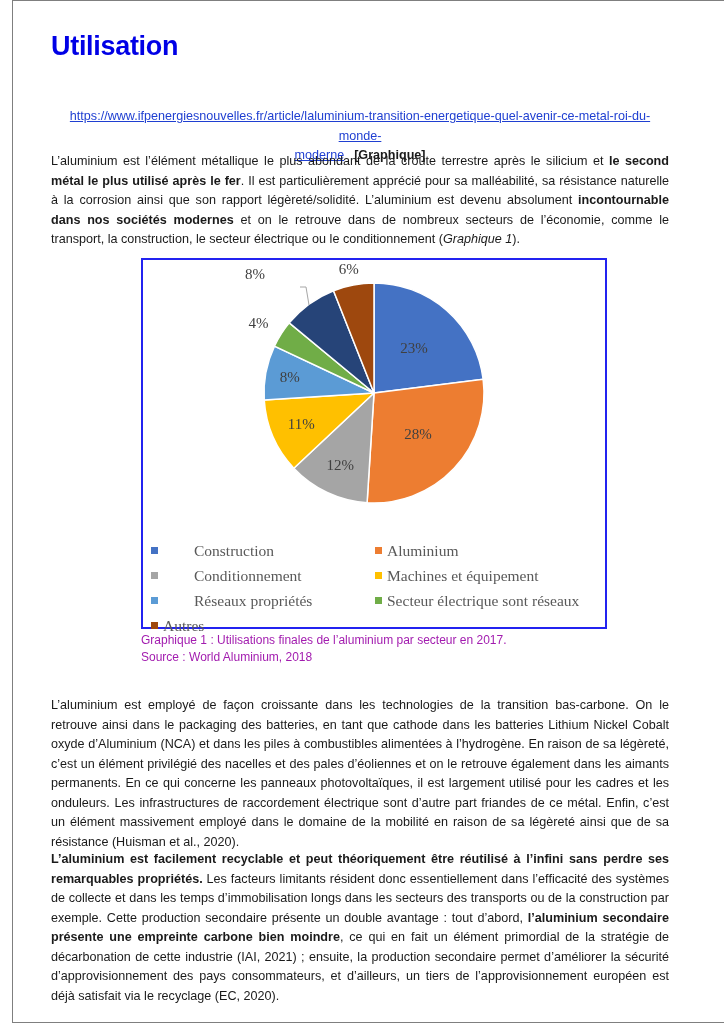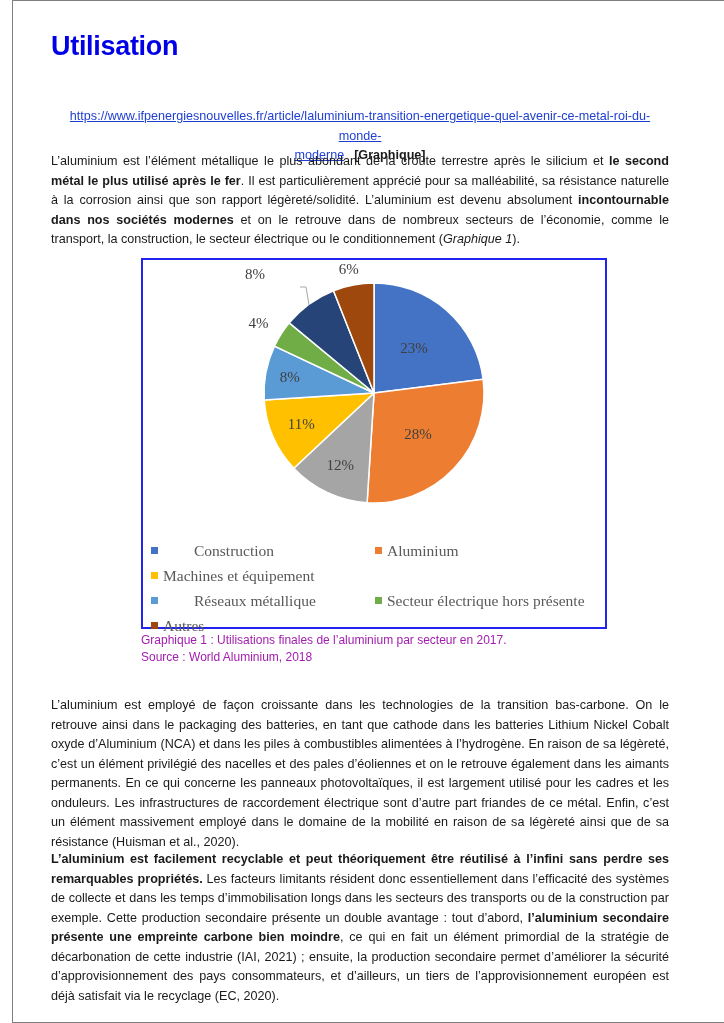--- a/index.html
+++ b/index.html
@@ -63,33 +63,37 @@
           <div class="legend-item col1">
             <span class="swatch" style="background: rgb(68, 114, 196);"></span>
             <span>Construction</span>
           </div>
           <div class="legend-item col2">
             <span class="swatch" style="background: rgb(237, 125, 49);"></span>
             <span>Aluminium</span>
           </div>
         </div>
         <div class="legend-row">
+          <div class="legend-item col1">
+            <span class="swatch" style="background: rgb(165, 165, 165);"></span>
+            <span>Conditionnement</span>
+          </div>
           <div class="legend-item col2">
             <span class="swatch" style="background: rgb(255, 192, 0);"></span>
             <span>Machines et équipement</span>
           </div>
         </div>
         <div class="legend-row">
           <div class="legend-item col1">
             <span class="swatch" style="background: rgb(91, 155, 213);"></span>
-            <span>Réseaux métallique</span>
+            <span>Réseaux propriétés</span>
           </div>
           <div class="legend-item col2">
             <span class="swatch" style="background: rgb(112, 173, 71);"></span>
-            <span>Secteur électrique hors présente</span>
+            <span>Secteur électrique sont réseaux</span>
           </div>
         </div>
         <div class="legend-row">
           <div class="legend-item col2">
             <span class="swatch" style="background: rgb(158, 72, 14);"></span>
             <span>Autres</span>
           </div>
         </div>
       </div>
   </div>

